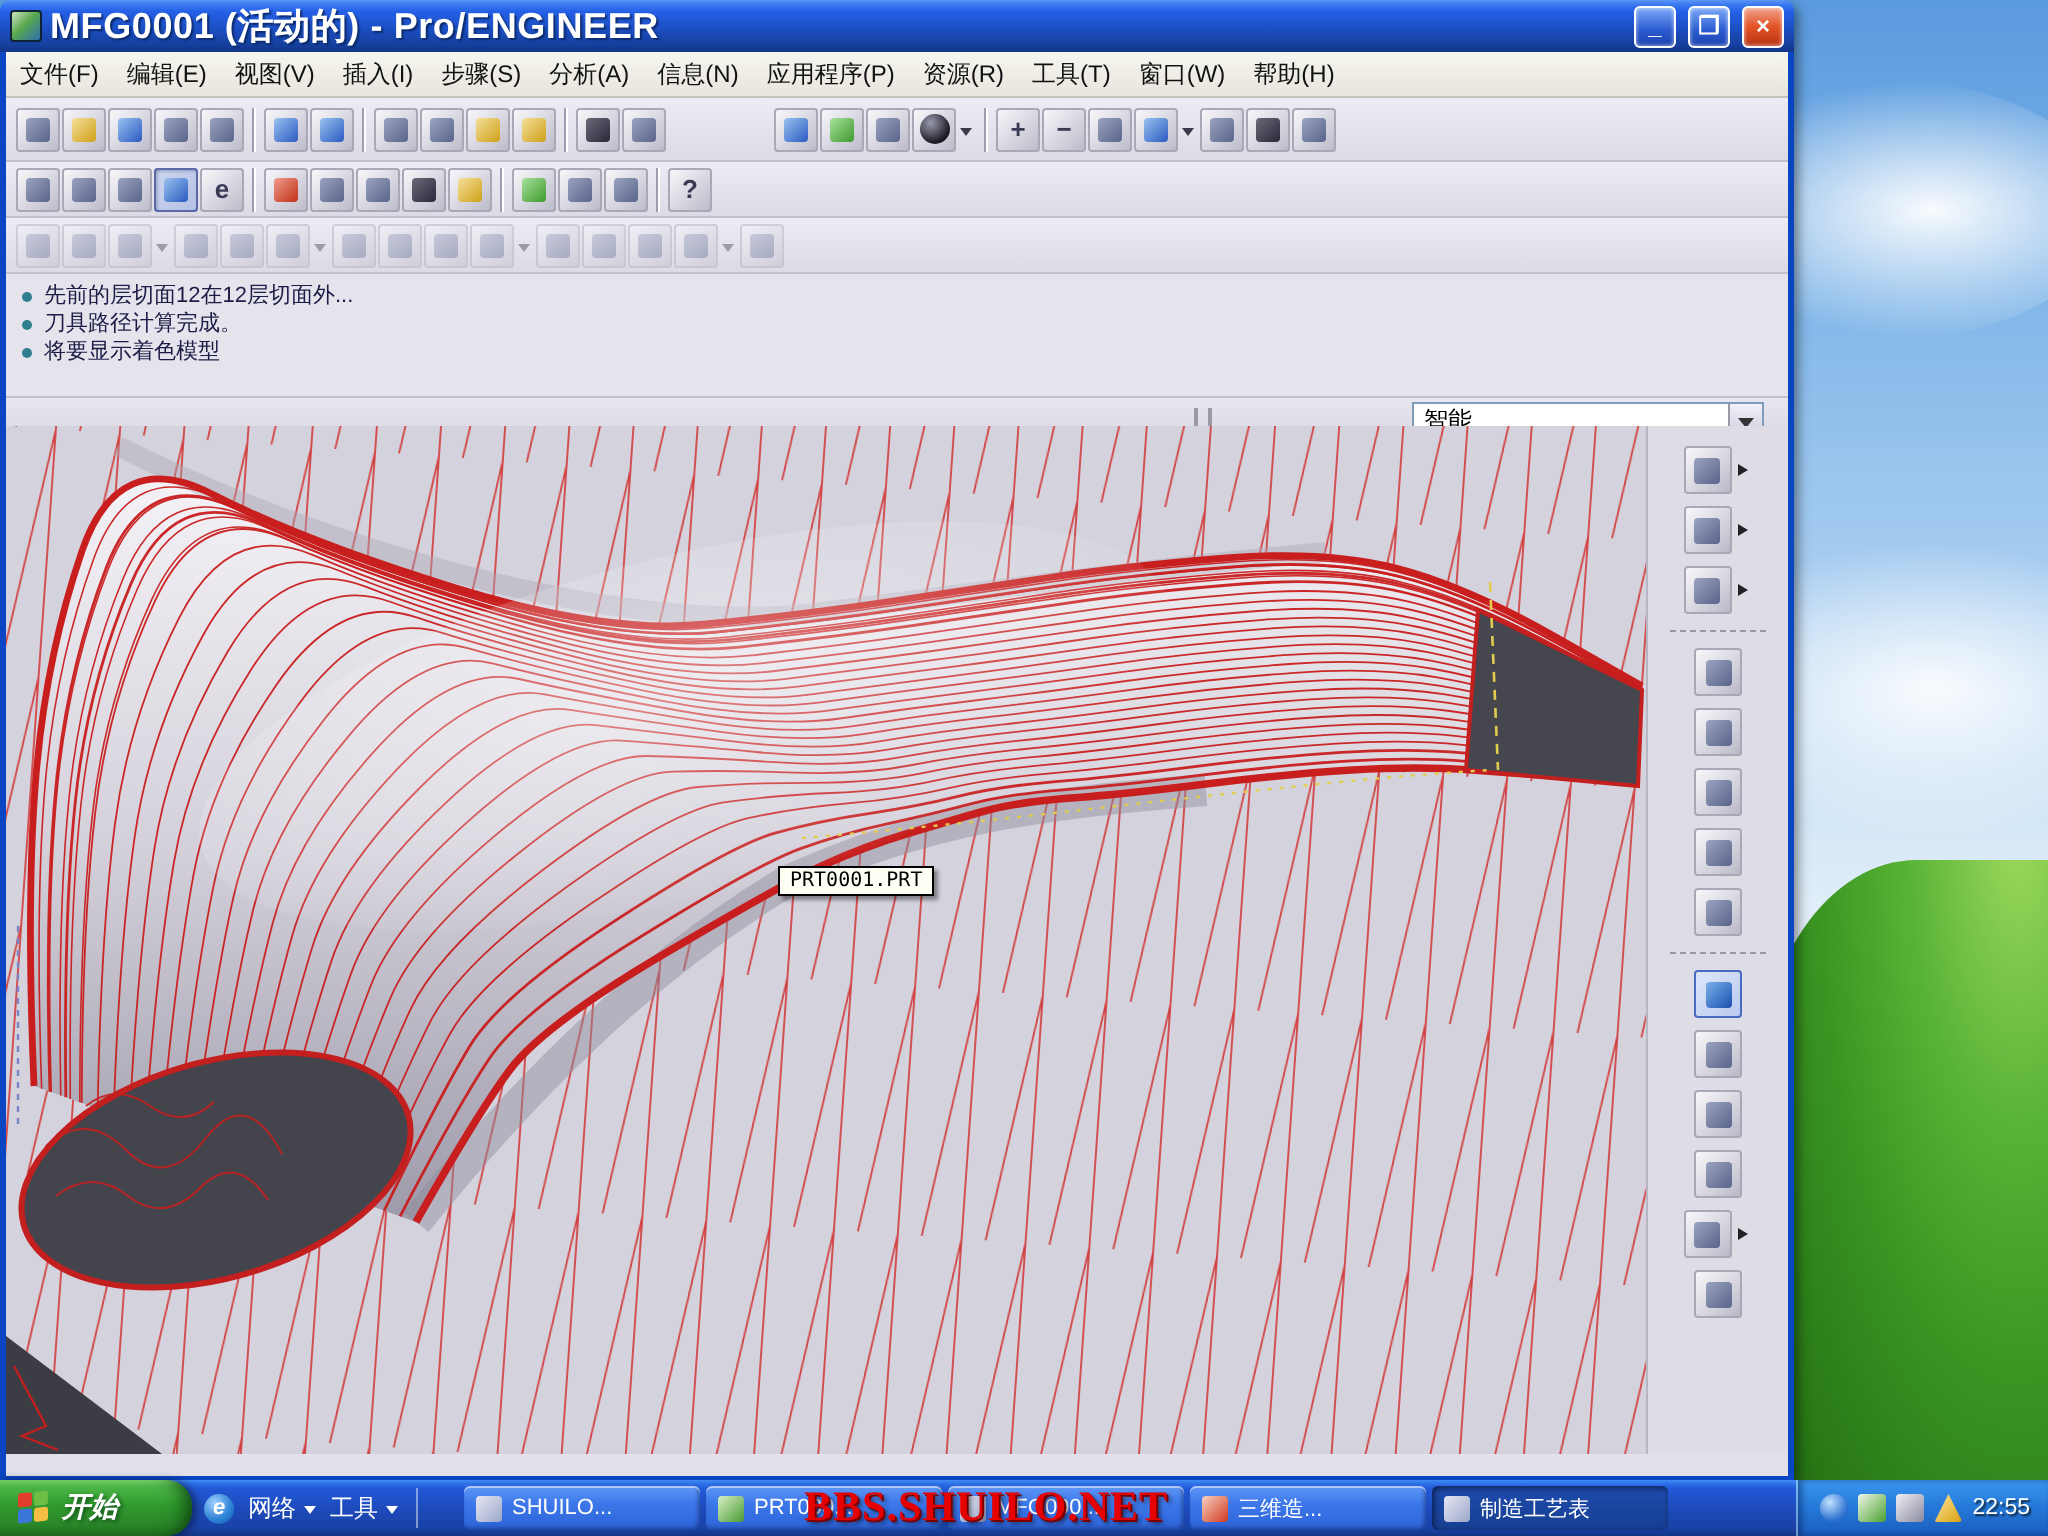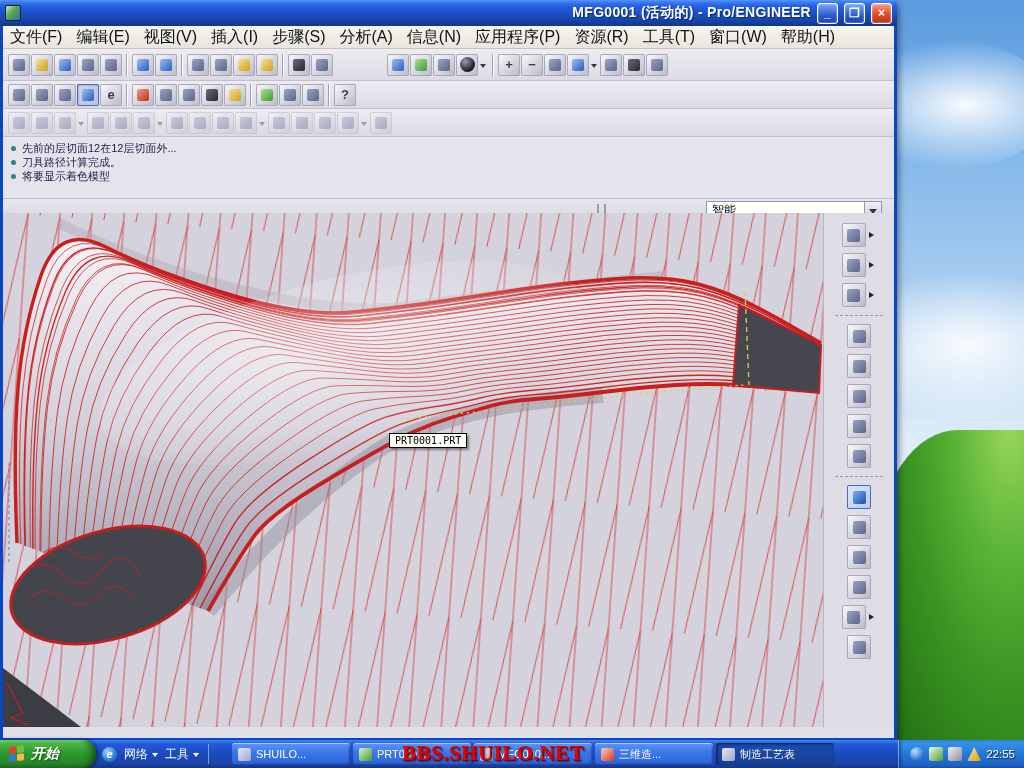--- a/index.html
+++ b/index.html
@@ -18,30 +18,30 @@
     background:radial-gradient(ellipse at 90% -5%, #9ed95e 0%, #58b335 30%, #3a9422 55%, #2a7a17 80%, #1f610f 100%);
     border-radius:55% 0 0 0 / 35% 0 0 0; }
 
   
   .window { position:absolute; left:0; top:0; width:897px; height:741px;
     background:#0a46c4; border-radius:7px 7px 0 0; box-shadow:2px 2px 6px rgba(0,0,0,.45); }
   .titlebar { height:26px; border-radius:5px 5px 0 0; display:flex; align-items:center; padding:0 5px; gap:4px;
     background:linear-gradient(180deg,#5a96f8 0%,#3c7cf2 8%,#2560e6 22%,#1c4fc4 55%,#16409f 85%,#123689 100%); }
   .appicon { width:16px; height:16px; border-radius:2px;
     background:linear-gradient(135deg,#cfe6c2 0%,#5aa84e 45%,#2d6fb0 100%); border:1px solid #123; }
-  .title { flex:1; color:#fff; font-weight:bold; font-size:14px; text-shadow:1px 1px 1px #0a2a6a; letter-spacing:.3px;
-    white-space:nowrap; overflow:hidden;text-align:right; }
+  .title { flex:1; color:#fff; font-weight:bold; font-size:18px; text-shadow:1px 1px 1px #0a2a6a; letter-spacing:.3px;
+    white-space:nowrap; overflow:hidden; }
   .tbtn { width:21px; height:21px; margin-left:2px; border-radius:3px; border:1px solid #fff; color:#fff;
     font-size:12px; line-height:18px; text-align:center; font-weight:bold;
     background:linear-gradient(180deg,#7aa8f8,#2a5ad0 60%,#1c43ae); box-shadow:inset 0 0 2px rgba(255,255,255,.7); }
   .tbtn.close { background:linear-gradient(180deg,#f0a08a,#e35226 50%,#b63214); }
 
   .winbody { position:relative; margin:0 3px 3px 3px; height:712px; background:#e2e1ea; overflow:hidden; }
 
-  .menubar { height:23px; display:flex; align-items:center; font-size:16px; color:#111;
+  .menubar { height:23px; display:flex; align-items:center; font-size:12px; color:#111;
     background:linear-gradient(180deg,#f6f5ef,#e7e5dc); border-bottom:1px solid #c6c4ba; }
   .menu { padding:3px 7px; white-space:nowrap; }
 
   .toolrow { display:flex; align-items:center; padding:2px 5px; gap:1px;
     background:linear-gradient(180deg,#edecf3,#dcdbe5); border-bottom:1px solid #c2c0cc; }
   .toolrow.r1 { height:32px; } .toolrow.r2 { height:28px; } .toolrow.r3 { height:28px; }
   .tbi { width:22px; height:22px; border-radius:2px; flex:none; position:relative;
     background:linear-gradient(135deg,#fafafc 0%,#d7d6e0 55%,#b9b8c6 100%);
     box-shadow:inset 0 0 0 1px #a9a8b6; display:flex; align-items:center; justify-content:center;
     font-size:13px; font-weight:bold; color:#3a3a55; }

